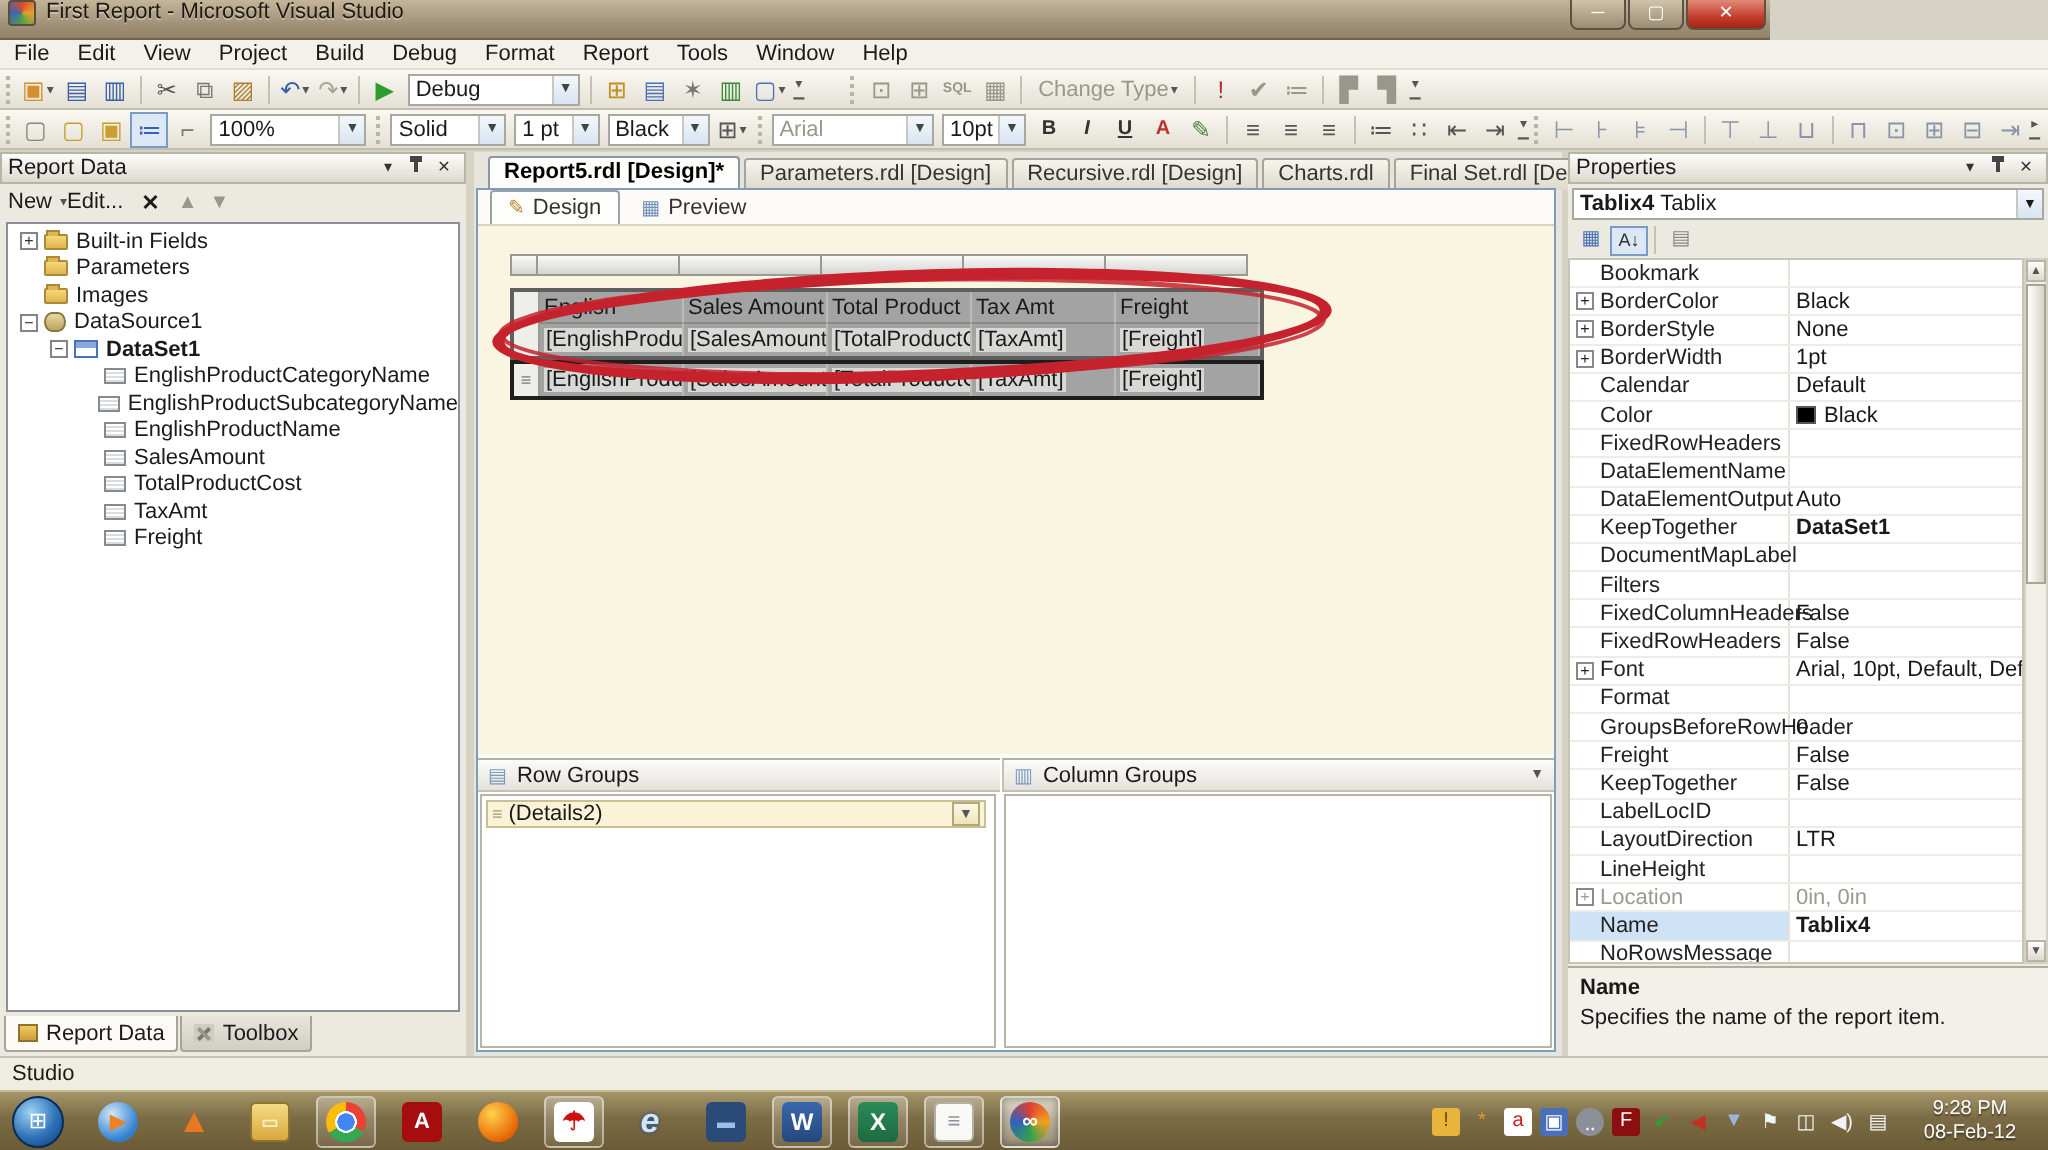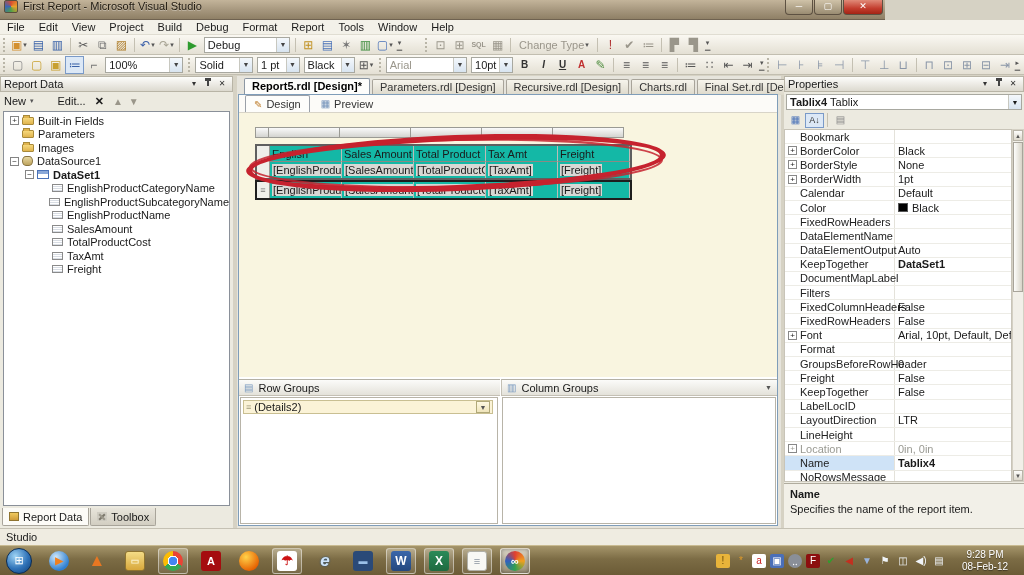--- a/index.html
+++ b/index.html
@@ -87,21 +87,21 @@
   #view-tabs{position:absolute;left:239px;top:95px;width:538px;height:18px;background:#fcfbf8;border-bottom:1px solid #d8d4c8;display:flex;align-items:flex-end;padding-left:6px;}
   .vtab{height:17px;display:flex;align-items:center;padding:0 8px;margin-right:3px;color:#333;}
   .vtab.active{border:1px solid #9aa0a8;border-bottom:none;background:#fdfdfb;border-radius:2px 2px 0 0;}
   .vtab .vicon{margin-right:4px;font-size:10px;}
   #design-surface{position:absolute;left:239px;top:113px;width:538px;height:264px;background:#f9f5e0;overflow:hidden;}
 
   
   .col-handles{position:absolute;left:16px;top:14px;display:flex;}
   .chandle{height:11px;background:linear-gradient(#fafafa,#d4d4d0);border:1px solid #9a9a94;margin-right:-1px;}
   .chandle.corner{width:14px;} .chandle.col{width:72px;}
-  .tablix{position:absolute;display:flex;flex-direction:column;background:#14b8a6;}
+  .tablix{position:absolute;display:flex;flex-direction:column;background:#a3a3a3;}
   #tablix1{left:16px;top:31px;border:2px solid #5f5f5f;}
   #tablix2{left:16px;top:67px;border:2px solid #1e1e1e;}
   .trow{display:flex;height:16px;}
   .rhandle{width:13px;background:#efefea;border-right:1px solid #9a9a94;flex:none;display:flex;align-items:center;justify-content:center;font-size:9px;color:#777;}
   .tcell{width:72px;flex:none;border-right:1px solid #bcbcb6;padding:1px 2px;white-space:nowrap;overflow:hidden;display:flex;align-items:center;}
   .trow.hdr .tcell{border-bottom:1px solid #8a8a84;}
   .tcell .ph{background:#d8d8d4;padding:0 1px;}
   #ellipse1,#ellipse2{position:absolute;border-radius:50%;border:6px solid #c6222e;z-index:6;}
   #ellipse1{left:7px;top:22px;width:420px;height:56px;transform:rotate(-2.2deg);}
   #ellipse2{left:10px;top:25px;width:414px;height:51px;border-width:3px;transform:rotate(-1deg);opacity:.85;}
@@ -458,21 +458,21 @@
   <div id="report-data-panel" data-name="report-data-panel"></div>
   <div class="panel-header" id="rd-header" data-name="report-data-panel-header">
     <span class="ph-title" data-name="report-data-panel-title">Report Data</span>
     <span class="ph-btn" data-name="window-position-icon">▾</span>
     <span class="ph-btn" data-name="auto-hide-pin-icon"><span class="pin" style="display:inline-block;"></span></span>
     <span class="ph-btn" data-name="close-panel-icon">✕</span>
   </div>
   <div id="rd-toolbar" data-name="report-data-toolbar">
     <span class="tlabel" data-name="new-menu-button">New</span>
     <span class="ddarrow" data-name="chevron-down-icon">▾</span>
-    <span class="tlabel" style="margin-left:24px;" data-name="edit-button">Edit...</span>
+    <span class="tlabel" style="margin-left:0;" data-name="edit-button">Edit...</span>
     <span class="x" data-name="delete-icon">✕</span>
     <span class="arr" data-name="move-up-icon">▲</span>
     <span class="arr" data-name="move-down-icon">▼</span>
   </div>
   <div id="rd-tree" data-name="report-data-tree">
       <div class="tree-row" data-name="tree-item-built-in fields" style="padding-left: 6px;">
         <span class="expander" data-name="expand-icon">+</span>
         <span class="tree-icon folder-icon" data-name="folder-icon"></span>
         <span data-name="tree-item-label">Built-in Fields</span>
       </div>

